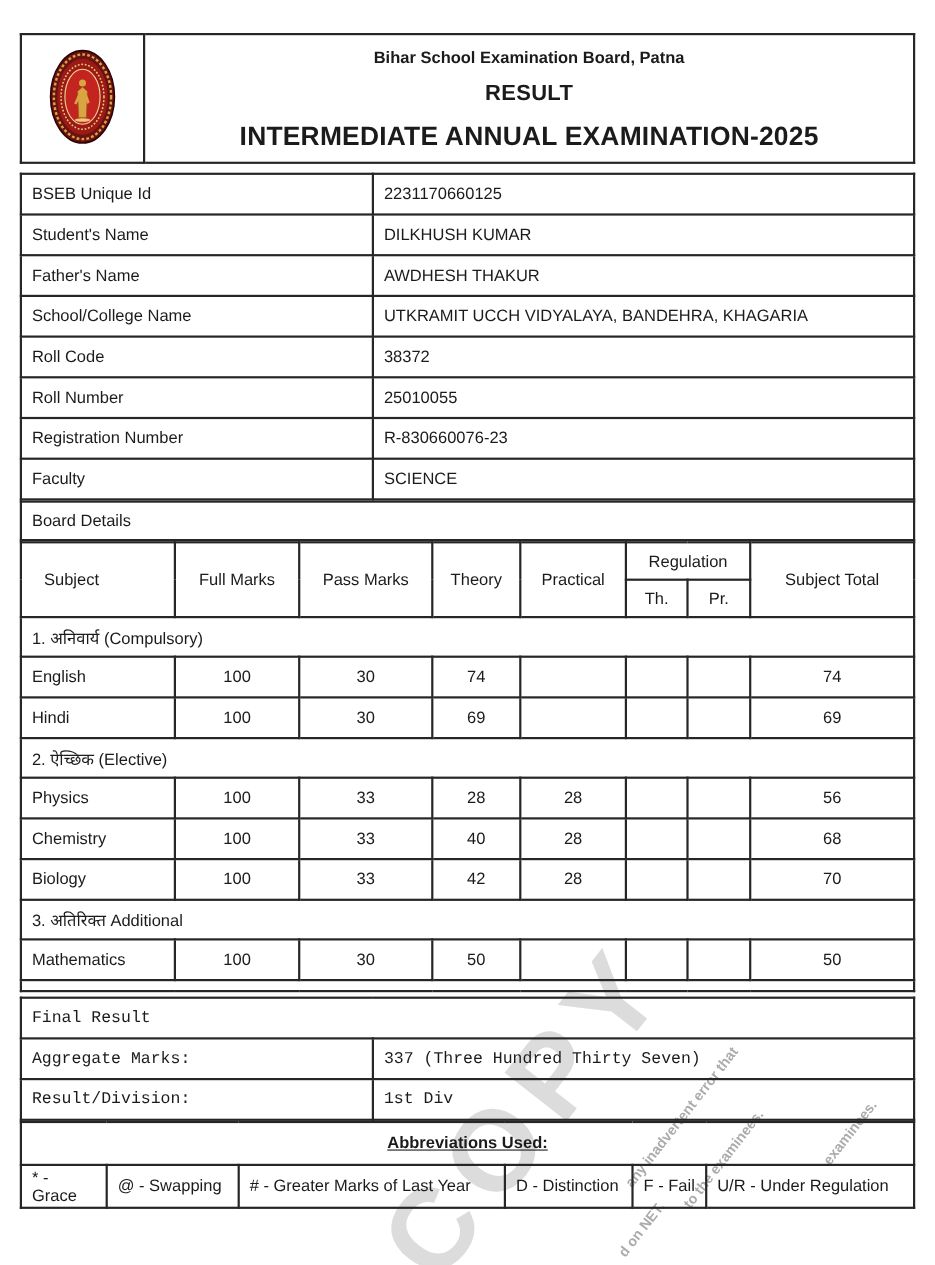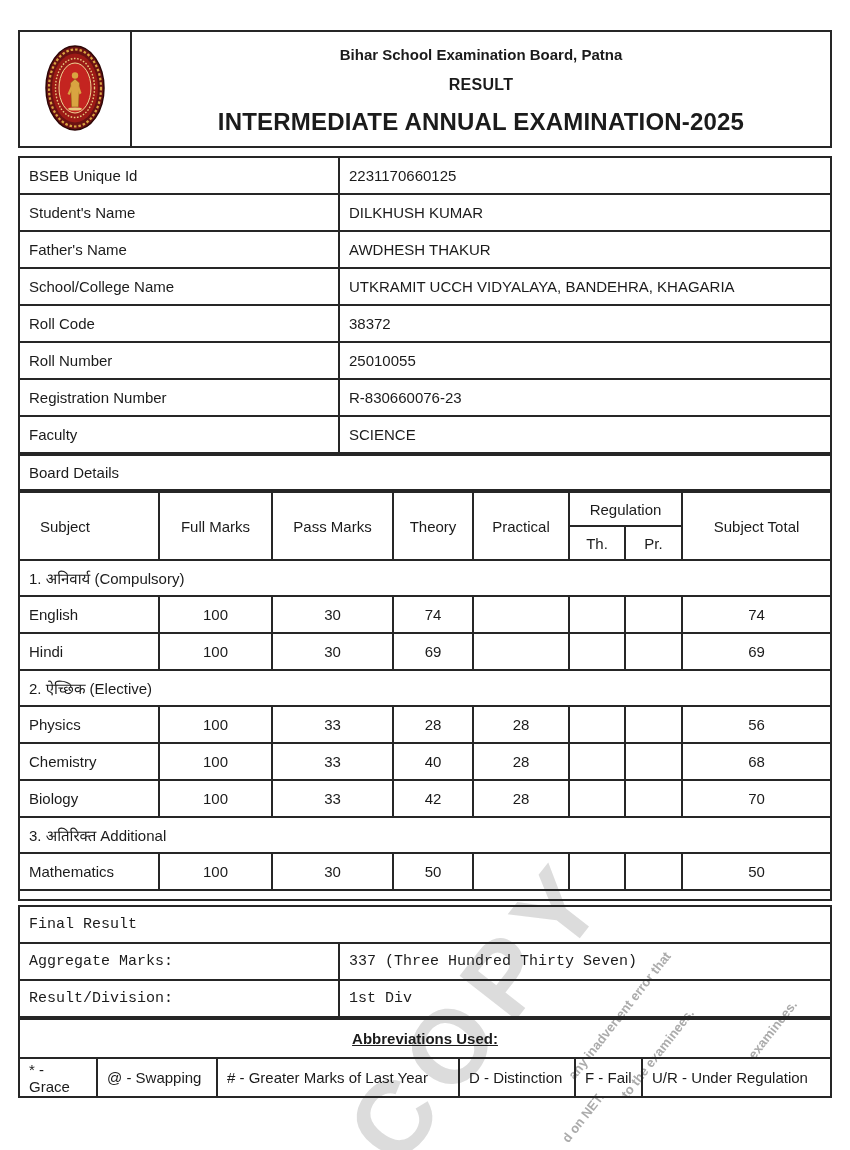--- a/index.html
+++ b/index.html
@@ -9,21 +9,21 @@
   }
   .page{position:absolute;left:18px;top:30px;width:814px;z-index:2;}
   table{border-collapse:collapse;width:100%;table-layout:fixed;background:transparent;}
   td{border:2px solid #262626;font-size:15px;padding:0 9px;vertical-align:middle;background:transparent;}
   .c{text-align:center;padding:0 2px;}
   
   .hdr td{height:106px;border-radius:12px;}
   .logo-cell{width:110px;text-align:center;padding:0;}
   .title-cell{text-align:center;padding:4px 0;}
   .board-name{font-size:15px;font-weight:bold;margin:8px 0 0 0;}
-  .result-title{font-size:16px;font-weight:bold;margin:13px 0 0 0;letter-spacing:.3px;}
+  .result-title{font-size:20px;font-weight:bold;margin:13px 0 0 0;letter-spacing:.3px;}
   .exam-title{font-size:24px;font-weight:bold;margin:14px 0 4px 0;letter-spacing:.2px;}
   
   .details{margin-top:8px;}
   .details td{height:35px;}
   .label-col{width:320px;}
   
   .caption td{height:33px;}
   .marks td{height:35px;}
   .marks .hrow td{height:32px;text-align:center;padding:0 2px;}
   .marks .section td{height:34px;}

